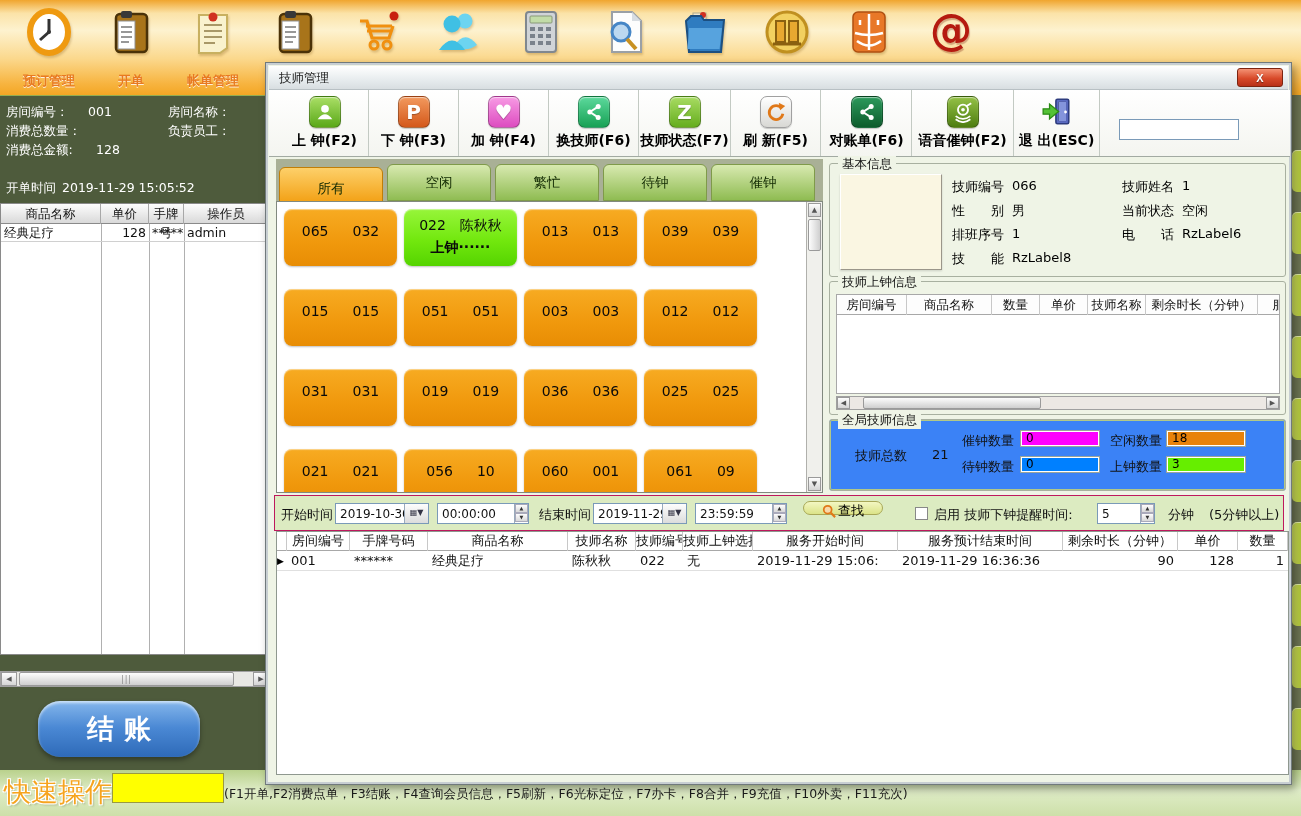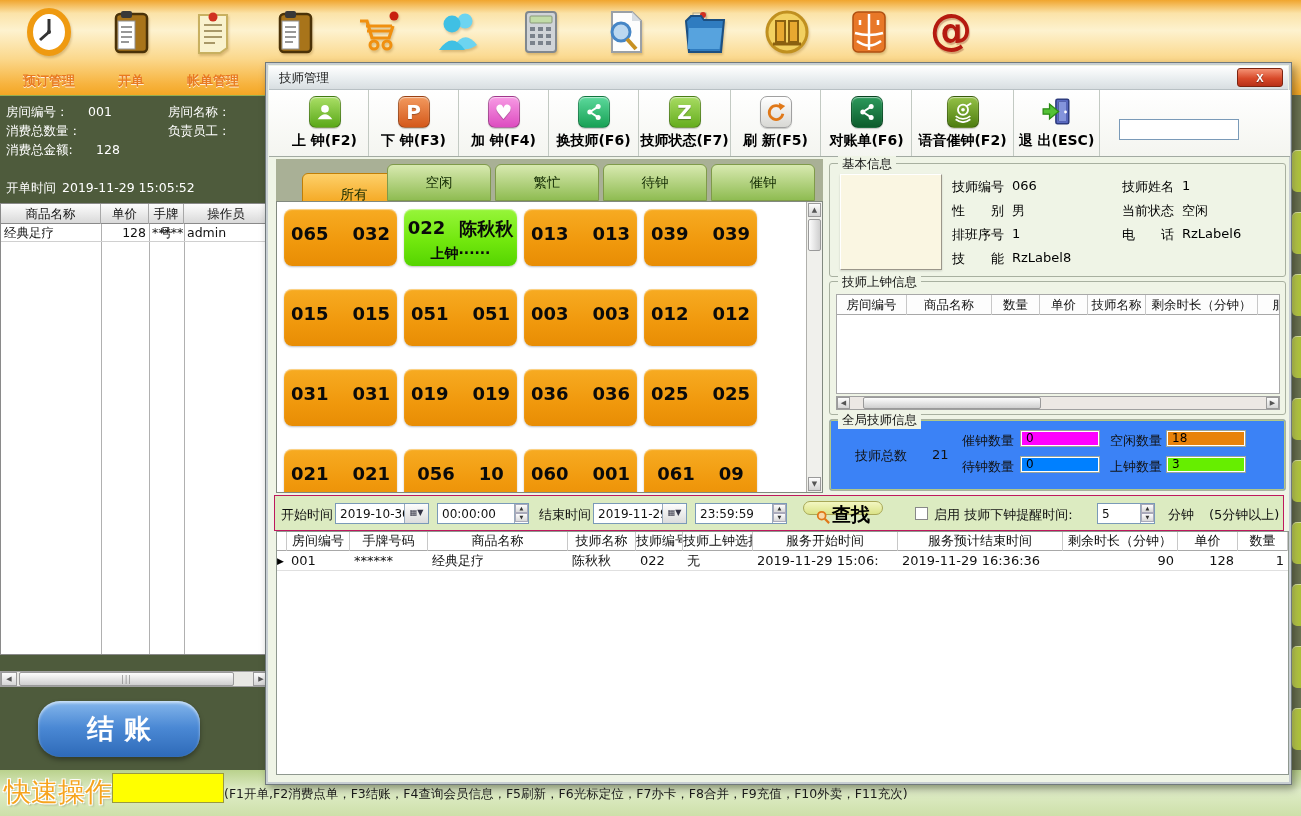--- a/index.html
+++ b/index.html
@@ -76,25 +76,25 @@
     border:1px solid rgba(0,0,0,.28); box-shadow:inset 0 1px 1px rgba(255,255,255,.55), 0 1px 1px rgba(0,0,0,.2); }
   .badge-plain { background:transparent !important; border:none; box-shadow:none; }
   .bletter { color:#fff; font-size:20px; font-weight:bold; line-height:1; text-shadow:0 1px 1px rgba(0,0,0,.3); }
   .dtb-label { position:absolute; left:0; right:0; bottom:6px; font-size:14px; font-weight:bold; color:#000; white-space:nowrap; }
   #dlg-search { position:absolute; left:853px; top:56px; width:120px; height:21px; border:1px solid #7a9ab8; background:#fff; padding:0 3px; font-size:12px; }
 
   #left-zone { position:absolute; left:10px; top:96px; width:547px; height:334px; background:#a9b096; }
   #dlg-tabs { position:absolute; left:0; top:0; width:547px; height:42px; }
   .tab { position:absolute; top:5px; height:37px; width:104px; border-radius:6px 6px 0 0; border:1px solid #7f9a4a;
     background:linear-gradient(180deg,#d8e9b0,#8fbc52); text-align:center; line-height:34px; font-size:13.5px; color:#102800; cursor:pointer; }
-  .tab.active { top:14px; height:39px; background:linear-gradient(180deg,#fdd06a,#f29d0e); border-color:#c07e08; line-height:40px;margin-left:23px; }
+  .tab.active { top:8px; height:39px; background:linear-gradient(180deg,#fdd06a,#f29d0e); border-color:#c07e08; line-height:40px; }
   #tech-grid { position:absolute; left:0; top:42px; width:547px; height:292px; background:#fff; border:1px solid #81897f; overflow:hidden; }
   .tech-btn { position:absolute; width:113px; height:57px; border-radius:8px; cursor:pointer;
     box-shadow:inset 0 1px 1px rgba(255,255,255,.5), 0 1px 2px rgba(0,0,0,.25); color:#0a0a0a; }
-  .tech-line1 { display:flex; justify-content:center; gap:24px; margin-top:14px; font-size:18px; font-weight:bold; }
+  .tech-line1 { display:flex; justify-content:center; gap:24px; margin-top:14px; font-size:14px; font-weight:normal; }
   .tech-btn.busy .tech-line1 { gap:14px; margin-top:8px; }
   .tech-line2 { text-align:center; font-size:14px; font-weight:bold; margin-top:4px; }
   #grid-vscroll { position:absolute; right:0; top:0; width:16px; height:290px; background:#f0f0ec; border-left:1px solid #b0b0ac; }
   .vsb-btn { position:absolute; left:1px; width:13px; height:14px; background:linear-gradient(180deg,#fdfdfd,#d5d5d5);
     border:1px solid #9a9a9a; font-size:7px; text-align:center; line-height:12px; color:#555; }
   .vsb-thumb { position:absolute; left:1px; top:17px; width:13px; height:32px; background:linear-gradient(90deg,#fdfdfd,#cfcfcf); border:1px solid #9a9a9a; border-radius:2px; }
 
   .groupbox { position:absolute; border:1px solid #a8b0a0; border-radius:3px; }
   .gb-legend { position:absolute; left:8px; top:-8px; background:#eff4e6; padding:0 4px; font-size:12.5px; color:#111; white-space:nowrap; }
   #gb-basic { left:563px; top:100px; width:457px; height:114px; }
@@ -125,21 +125,21 @@
   .f-label { position:absolute; top:10px; font-size:13px; white-space:nowrap; }
   .datebox,.timebox,.spinbox { position:absolute; top:7px; height:21px; background:#fff; border:1px solid #7a9ab8; font-size:12px; }
   .datebox span,.timebox span,.spinbox span { position:absolute; left:4px; top:3px; white-space:nowrap; }
   .drop-btn { position:absolute; right:0; top:0; width:24px; height:19px; background:linear-gradient(180deg,#fdfdfd,#dcdcdc);
     border-left:1px solid #9ab; font-size:8px; text-align:center; line-height:18px; color:#334; cursor:pointer; }
   .spin-btns { position:absolute; right:0; top:0; width:14px; height:19px; border-left:1px solid #9ab; }
   .spin-up,.spin-dn { position:absolute; left:0; width:13px; height:9px; font-size:5px; text-align:center; color:#333;
     background:linear-gradient(180deg,#fdfdfd,#d8d8d8); border:1px solid #aab; cursor:pointer; }
   .spin-up{top:0;} .spin-dn{top:9px;}
   #search-btn { position:absolute; left:528px; top:5px; width:80px; height:14px; border-radius:12px;
-    background:linear-gradient(180deg,#f3f7c2,#dbe388); border:1px solid #a8a858; font-size:19px; font-weight:bold; cursor:pointer; }
+    background:linear-gradient(180deg,#f3f7c2,#dbe388); border:1px solid #a8a858; font-size:13px; font-weight:normal; cursor:pointer; }
   #search-btn svg { vertical-align:-3px; margin-right:2px; }
   #remind-check { position:absolute; left:640px; top:11px; width:13px; height:13px; background:#fff; border:1px solid #888; cursor:pointer; }
 
   
   #bottom-table { position:absolute; left:10px; top:468px; width:1013px; height:244px; background:#fff; border:1px solid #8f988f; overflow:hidden; }
   #bt-head { display:flex; height:19px; border-bottom:1px solid #a8a8a8; }
   .bt-hcell { height:19px; line-height:18px; font-size:13px; text-align:center; border-right:1px solid #c8c8c8; flex-shrink:0; white-space:nowrap; overflow:hidden; }
   .bt-row { display:flex; height:20px; border-bottom:1px solid #e0e0e0; }
   .bt-cell { height:20px; line-height:19px; font-size:13px; padding:0 4px; flex-shrink:0; white-space:nowrap; overflow:hidden; }
   .bt-cell.num { text-align:right; }

